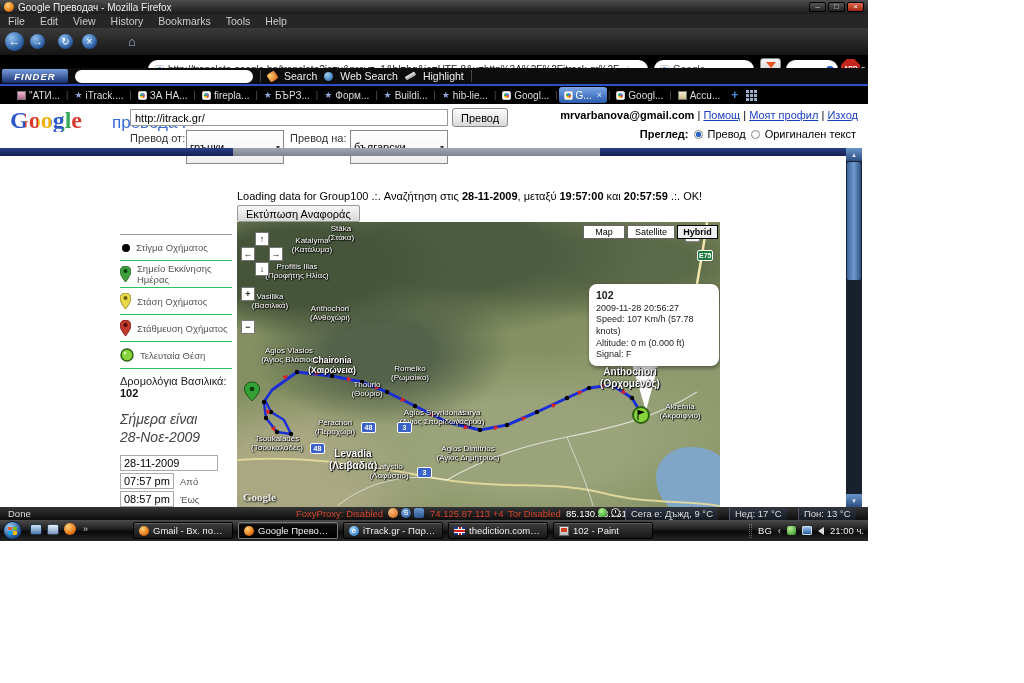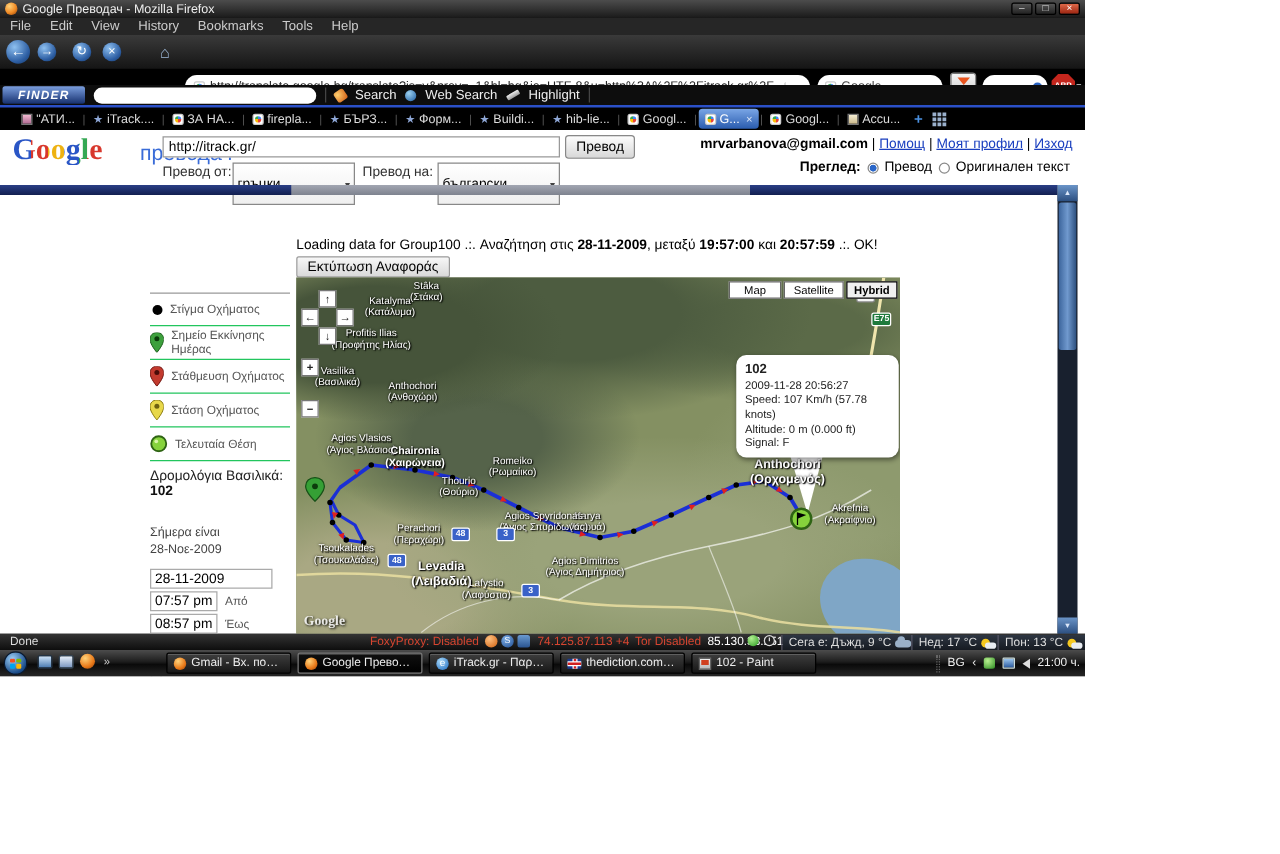--- a/index.html
+++ b/index.html
@@ -87,21 +87,21 @@
   .printbtn{position:absolute;left:237px;top:101px;height:17px;padding:0 8px;background:linear-gradient(#f7f7f7,#d9d9d9);border:1px solid #999;border-radius:2px;font-size:11px;}
 
   
   .sidebar{position:absolute;left:120px;top:130px;width:112px;font-size:9.5px;color:#555;}
   .leg-row{display:flex;align-items:center;gap:6px;height:27px;border-bottom:1px solid #22c55e;}
   .leg-first{border-top:1px solid #999;}
   .dotico{width:8px;height:8px;border-radius:50%;background:#000;margin-left:2px;flex:0 0 auto;}
   .leg-row svg{flex:0 0 auto;}
   .routelbl{margin-top:6px;font-size:11px;color:#222;}
   .routeval{font-weight:bold;font-size:11px;color:#111;}
-  .todaylbl{margin-top:22px;font-size:10px;color:#444;line-height:1.25;}
+  .todaylbl{margin-top:12px;font-size:14px;color:#444;line-height:1.25;font-style:italic;}
   .sb-inp{display:block;border:1px solid #aaa;height:16px;font-size:11px;padding:0 3px;color:#000;outline:none;font-family:"Liberation Sans",sans-serif;background:#fff;}
   .timrow{display:flex;align-items:center;gap:6px;margin-top:2px;}
   .sb-sel{margin-top:3px;width:104px;height:17px;border:1px solid #888;background:linear-gradient(#fff,#eee);font-size:10.5px;display:flex;align-items:center;justify-content:space-between;padding:0 3px;color:#222;}
   .chkrow{display:flex;align-items:center;gap:4px;margin-top:4px;font-size:10px;}
   .chk{width:10px;height:10px;border:1px solid #888;background:#fafafa;margin:0;}
 
   
   .map{position:absolute;left:237px;top:118px;width:483px;height:285px;overflow:hidden;background-color:#849062;
     background-image:
       radial-gradient(ellipse 150px 70px at 13% 16%, #46543a 55%, rgba(70,84,58,0) 100%),
@@ -138,21 +138,21 @@
   .statusbar{position:absolute;left:0;top:507px;width:100%;height:13px;background:linear-gradient(#343434,#0e0e0e);font-size:9.5px;color:#ddd;}
   .statusbar>span{position:absolute;top:1px;white-space:nowrap;}
   .red{color:#d64530;}
   .si{position:absolute;top:1.5px;width:10px;height:10px;border-radius:50%;}
   .si-fox{left:388px;background:radial-gradient(circle at 35% 30%,#ffc080,#d06010);}
   .si-s{left:401px;background:radial-gradient(circle at 35% 30%,#80b0e8,#1c4a8e);color:#fff;font-size:7px;text-align:center;line-height:10px;}
   .si-f{left:414px;border-radius:2px;background:linear-gradient(#6a9ad0,#2a5490);}
   .gdot{position:absolute;left:598px;top:2px;width:9px;height:9px;border-radius:50%;background:radial-gradient(circle at 35% 30%,#b0f090,#2a9a20);}
   .clockico{position:absolute;left:611px;top:2px;width:9px;height:9px;border-radius:50%;border:1px solid #ddd;background:#222;}
   .clockico::after{content:"";position:absolute;left:3px;top:1px;width:1px;height:3px;background:#ddd;}
-  .wbox{position:absolute;top:0;height:13px;display:flex;align-items:center;gap:3px;padding:0 5px;border-left:1px solid #556;background:linear-gradient(#2e3642,#14181f);white-space:nowrap;}
+  .wbox{position:absolute;top:0;height:13px;display:flex;align-items:center;gap:3px;padding:0 5px;border-left:1px solid #556;background:linear-gradient(#2e3642,#14181f);white-space:nowrap;flex-direction:column;}
   .cloud{width:13px;height:6px;background:#9ab0c8;border-radius:4px;position:relative;}
   .cloud::before{content:"";position:absolute;left:2px;top:-3px;width:6px;height:6px;border-radius:50%;background:#9ab0c8;}
   .suncloud{width:12px;height:8px;position:relative;}
   .suncloud::before{content:"";position:absolute;left:0;top:0;width:7px;height:7px;border-radius:50%;background:#f5c820;}
   .suncloud::after{content:"";position:absolute;left:3px;top:3px;width:9px;height:5px;border-radius:3px;background:#e8ecf2;}
 
   
   .taskbar{position:absolute;left:0;top:520px;width:100%;height:21px;background:linear-gradient(#4c4c4c,#1d1d1d 45%,#0a0a0a 55%,#262626);}
   .orb{position:absolute;left:3px;top:1px;width:19px;height:19px;border-radius:50%;background:radial-gradient(circle at 35% 30%,#9ed0f8,#1b4d8a 70%,#0c2a50);border:1px solid #0a1a30;display:grid;grid-template-columns:4px 4px;grid-template-rows:3.5px 3.5px;gap:1px;place-content:center;}
   .orb span{border-radius:1px;}
@@ -360,31 +360,31 @@
       </div>
       <div class="leg-row">
         <svg width="11" height="16" viewBox="0 0 11 16">
             <path d="M5.5,0 C2,0 0,2.5 0,5.5 C0,9.5 5.5,16 5.5,16 C5.5,16 11,9.5 11,5.5 C11,2.5 9,0 5.5,0Z" fill="#3da03d" stroke="#1c5c1c" stroke-width="0.8"></path>
             <circle cx="5.5" cy="5" r="2" fill="#0a3a0a"></circle>
           </svg>
         <span>Σημείο Εκκίνησης Ημέρας</span>
       </div>
       <div class="leg-row">
         <svg width="11" height="16" viewBox="0 0 11 16">
+            <path d="M5.5,0 C2,0 0,2.5 0,5.5 C0,9.5 5.5,16 5.5,16 C5.5,16 11,9.5 11,5.5 C11,2.5 9,0 5.5,0Z" fill="#e8d84a" stroke="#8a7a10" stroke-width="0.8"></path>
+            <circle cx="5.5" cy="5" r="2" fill="#6e6210"></circle>
+          </svg>
+        <span>Στάση Οχήματος</span>
+      </div>
+      <div class="leg-row">
+        <svg width="11" height="16" viewBox="0 0 11 16">
             <path d="M5.5,0 C2,0 0,2.5 0,5.5 C0,9.5 5.5,16 5.5,16 C5.5,16 11,9.5 11,5.5 C11,2.5 9,0 5.5,0Z" fill="#c23a2e" stroke="#6e1410" stroke-width="0.8"></path>
             <circle cx="5.5" cy="5" r="2" fill="#4a0c08"></circle>
           </svg>
         <span>Στάθμευση Οχήματος</span>
-      </div>
-      <div class="leg-row">
-        <svg width="11" height="16" viewBox="0 0 11 16">
-            <path d="M5.5,0 C2,0 0,2.5 0,5.5 C0,9.5 5.5,16 5.5,16 C5.5,16 11,9.5 11,5.5 C11,2.5 9,0 5.5,0Z" fill="#e8d84a" stroke="#8a7a10" stroke-width="0.8"></path>
-            <circle cx="5.5" cy="5" r="2" fill="#6e6210"></circle>
-          </svg>
-        <span>Στάση Οχήματος</span>
       </div>
       <div class="leg-row">
         <svg width="14" height="14" viewBox="0 0 14 14">
             <circle cx="7" cy="7" r="6" fill="#86d33c" stroke="#2f6414" stroke-width="1.5"></circle>
             <circle cx="5" cy="5" r="1.5" fill="#d8f5a8"></circle>
           </svg>
         <span>Τελευταία Θέση</span>
       </div>
       <div class="routelbl">Δρομολόγια Βασιλικά:</div>
       <div class="routeval">102</div>

